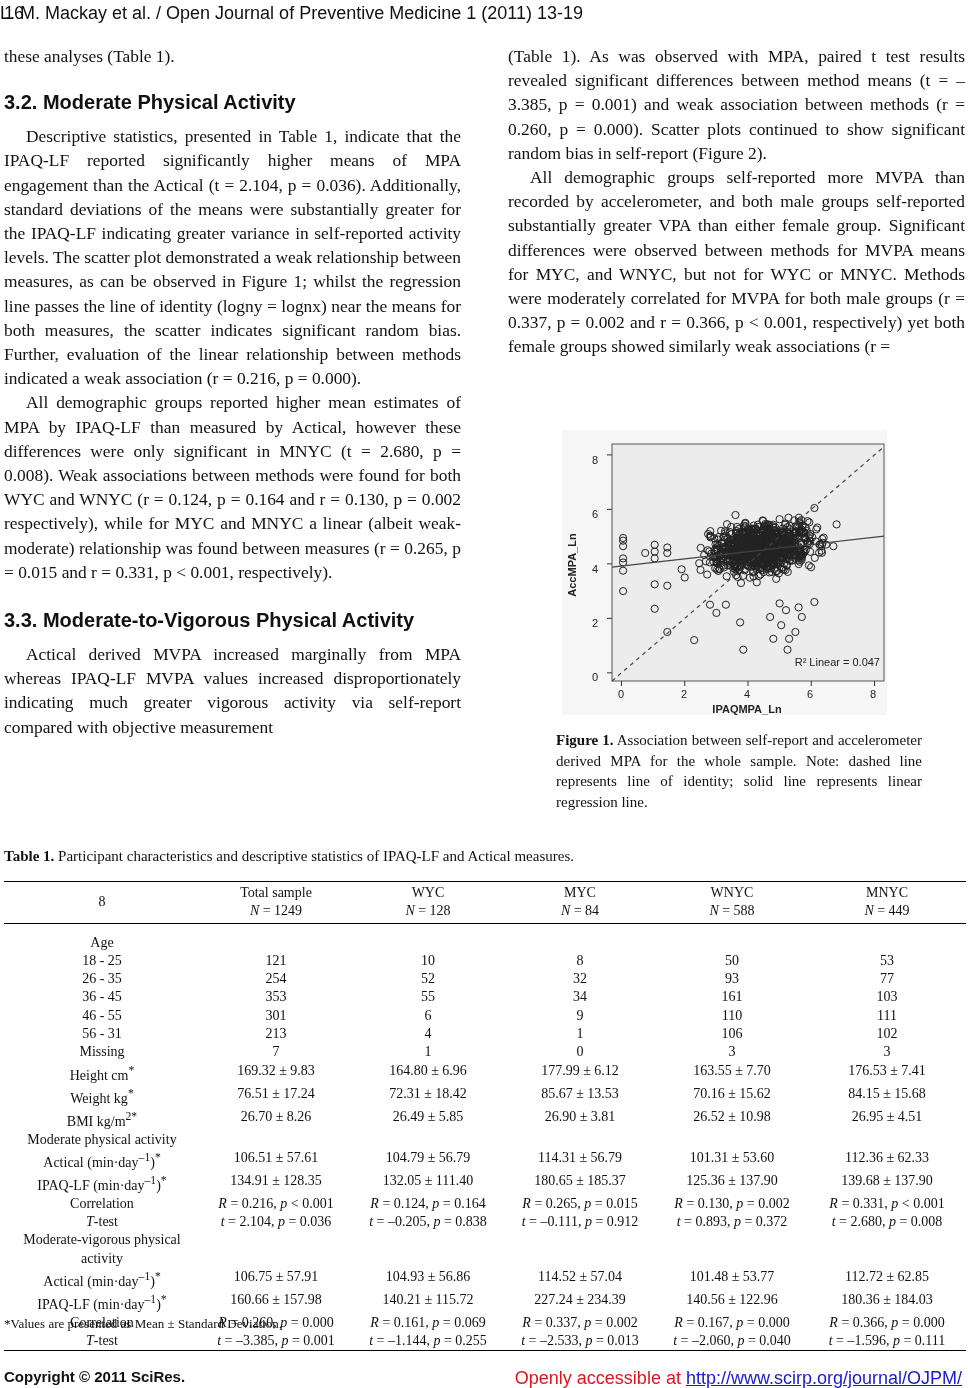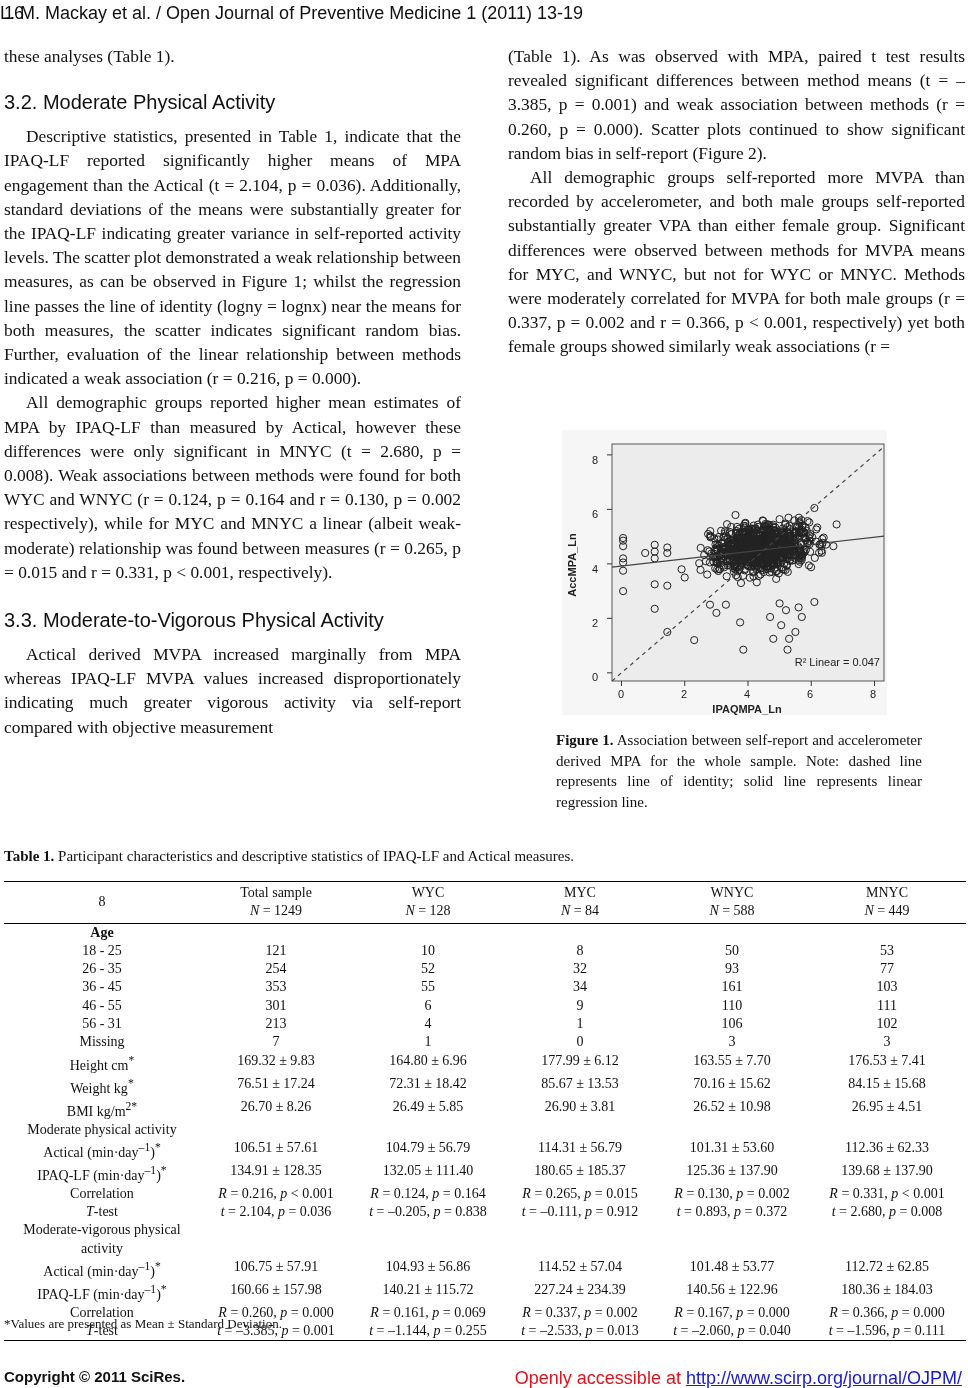--- a/index.html
+++ b/index.html
@@ -3,21 +3,21 @@
 <meta charset="utf-8">
 <style>
   html, body { margin:0; padding:0; background:#ffffff; }
   body { width:968px; height:1388px; position:relative; overflow:hidden; color:#111; font-family:"Liberation Serif", serif; }
   .hdr { position:absolute; top:0; left:0; width:968px; height:26px; font-family:"Liberation Sans", sans-serif; font-size:18px; }
   .hdr .pg { position:absolute; left:4px; top:3px; }
   .hdr .run { position:absolute; left:0; right:0; top:3px; }
   .col { position:absolute; font-size:17.4px; line-height:24.2px; text-align:justify; }
   .col p { margin:0; text-indent:22px; }
   .col p.noind { text-indent:0; }
-  .col h2 { font-family:"Liberation Sans", sans-serif; font-weight:normal; font-size:20px; margin:0; line-height:24px; }
+  .col h2 { font-family:"Liberation Sans", sans-serif; font-weight:bold; font-size:20px; margin:0; line-height:24px; }
   .left { left:4px; width:457px; top:44px; }
   .right { left:508px; width:457px; top:44px; }
   .fig { position:absolute; left:562px; top:430px; width:325px; height:285px; }
   .caption { position:absolute; left:556px; top:730px; width:366px; font-size:15px; line-height:20.5px; text-align:justify; }
   .tcap { position:absolute; left:4px; top:848px; font-size:15px; }
   table.t1 { position:absolute; left:4px; top:881px; width:962px; border-collapse:collapse; font-size:14px; line-height:18.3px; }
   table.t1 td, table.t1 th { text-align:center; padding:0; font-weight:normal; vertical-align:top; }
   table.t1 thead tr { border-top:1.5px solid #000; border-bottom:1px solid #000; }
   table.t1 tbody tr:last-child { border-bottom:1.5px solid #000; }
   .foot { position:absolute; left:4px; top:1316px; font-size:13px; }
@@ -1057,21 +1057,21 @@
           <div><i>N</i> = 588</div>
         </th>
         <th style="padding: 2px 0px; vertical-align: middle;">
           <div>MNYC</div>
           <div><i>N</i> = 449</div>
         </th>
       </tr>
     </thead>
   <tbody id="tbody">
       <tr>
-        <td style="padding-top: 0; font-weight: bold;">Age</td>
+        <td style="padding-top: 10px;">Age</td>
         <td></td>
         <td></td>
         <td></td>
         <td></td>
         <td></td>
       </tr>
       <tr>
         <td>18 - 25</td>
         <td>121</td>
         <td>10</td>

